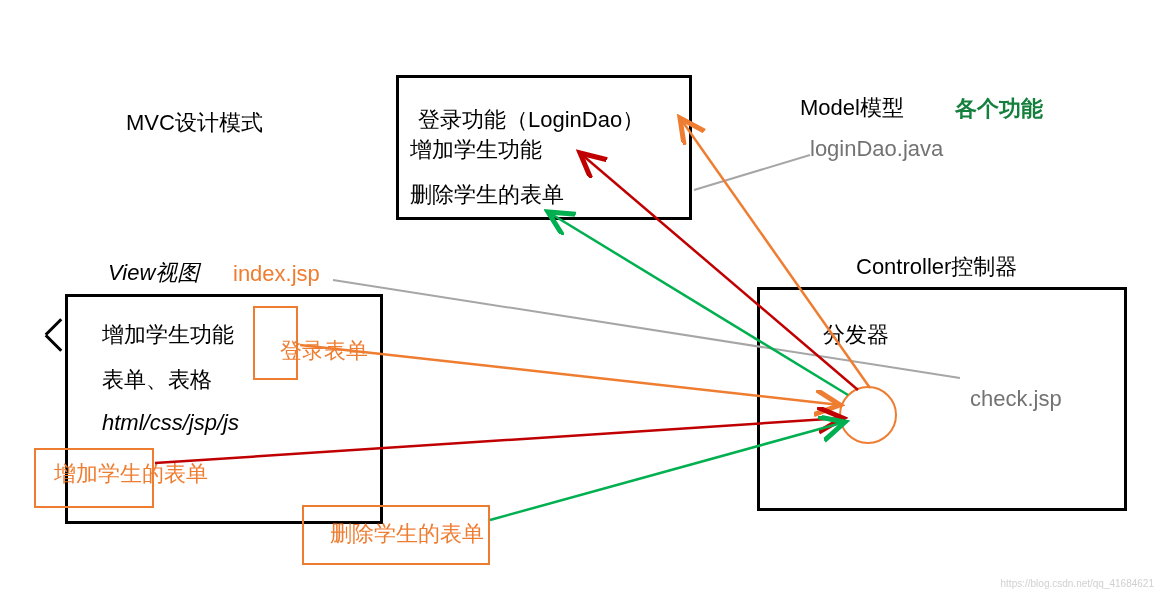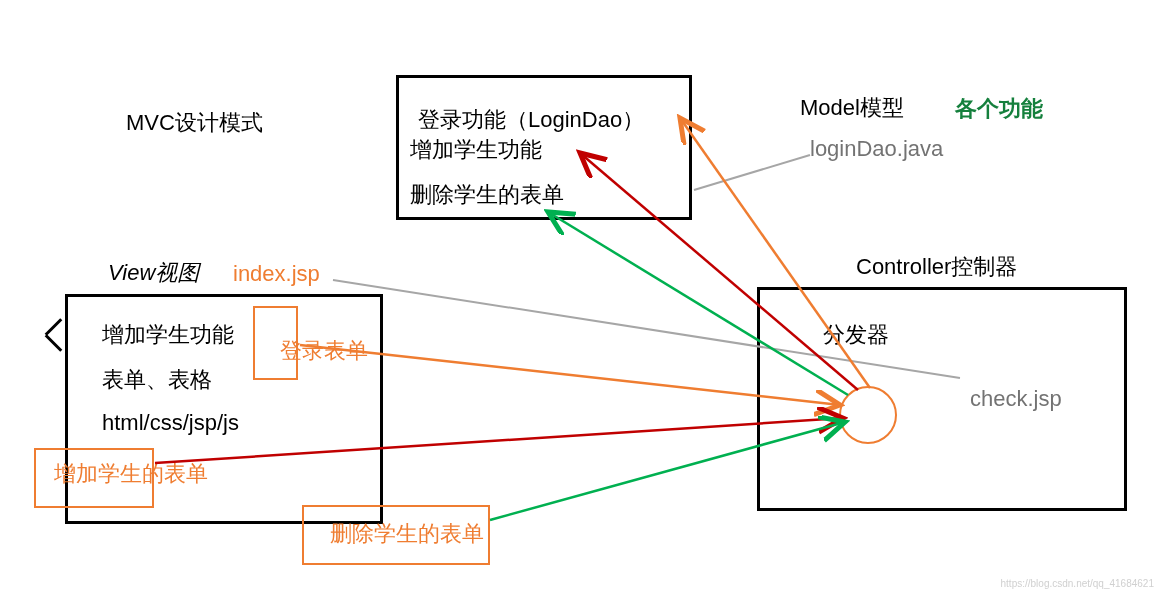--- a/index.html
+++ b/index.html
@@ -62,21 +62,21 @@
 <div class="green-label" style="left:955px; top:94px;">各个功能</div>
 <div class="gray-label" style="left:810px; top:136px;">loginDao.java</div>
 
 <div class="label" style="left:108px; top:258px;font-style:italic;">View视图</div>
 <div class="orange-label" style="left:233px; top:261px;">index.jsp</div>
 
 <div class="box" style="left:65px; top:294px; width:318px; height:230px;"></div>
 <div class="chevron" style="left:44px; top:318px;"></div>
 <div class="label" style="left:102px; top:320px;">增加学生功能</div>
 <div class="label" style="left:102px; top:365px;">表单、表格</div>
-<div class="label" style="left:102px; top:410px;">html/css/jsp/js</div>
+<div class="label" style="left:102px; top:410px;font-style:italic;">html/css/jsp/js</div>
 
 <div class="orange-box" style="left:253px; top:306px; width:45px; height:74px;"></div>
 <div class="orange-label" style="left:280px; top:336px;">登录表单</div>
 
 <div class="orange-box" style="left:34px; top:448px; width:120px; height:60px;"></div>
 <div class="orange-label" style="left:17px; top:459px;margin-left:37px;">增加学生的表单</div>
 
 <div class="orange-box" style="left:302px; top:505px; width:188px; height:60px;"></div>
 <div class="orange-label" style="left:330px; top:519px;">删除学生的表单</div>
 

